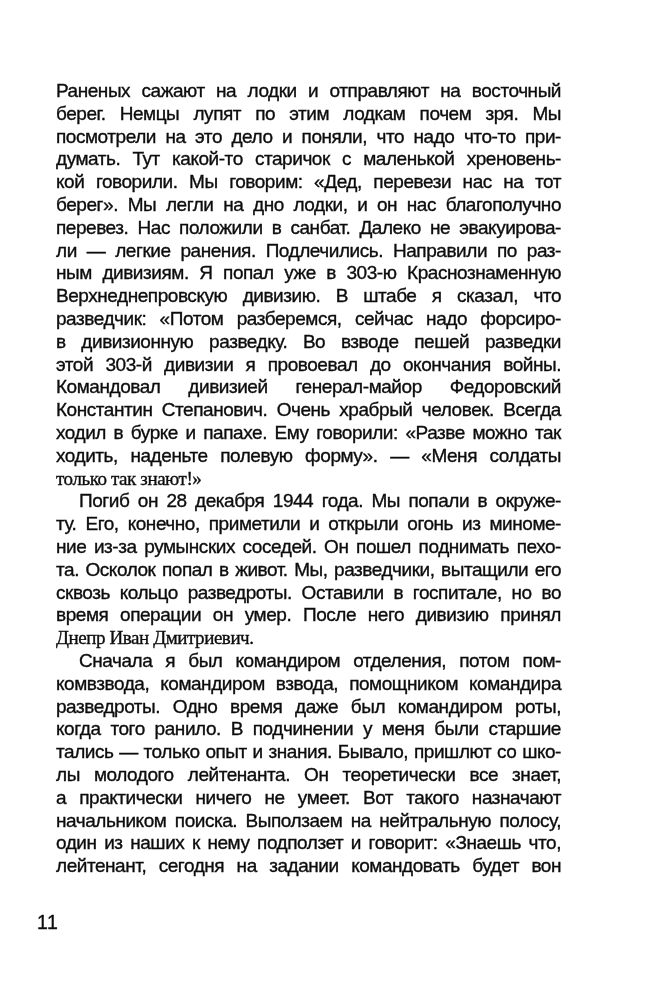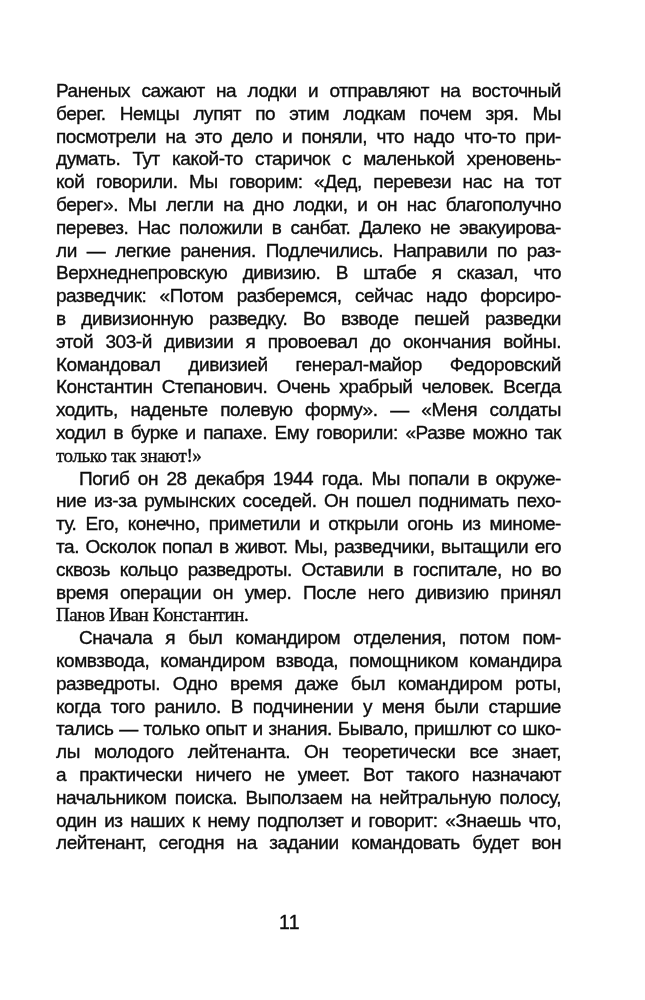--- a/index.html
+++ b/index.html
@@ -42,59 +42,60 @@
   }
   .line.no-justify {
     text-align-last: left;
     font-family: Liberation Serif, serif;
   }
   .page-number {
     position: absolute;
     left: 56px;
     top: 911px;
     width: 505px;
-    text-align: center;
+    text-align: left;
     transform: translateX(-19px);
     font-size: 19.5px;
     line-height: 22.8px;
     letter-spacing: 0.5px;
   }
 </style>
 </head>
 <body>
 
 <div class="page">
   <div class="text-block">
       <div class="paragraph">
         <div class="line">Раненых сажают на лодки и отправляют на восточный</div>
         <div class="line">берег. Немцы лупят по этим лодкам почем зря. Мы</div>
         <div class="line">посмотрели на это дело и поняли, что надо что-то при-</div>
         <div class="line">думать. Тут какой-то старичок с маленькой хреновень-</div>
         <div class="line">кой говорили. Мы говорим: «Дед, перевези нас на тот</div>
         <div class="line">берег». Мы легли на дно лодки, и он нас благополучно</div>
         <div class="line">перевез. Нас положили в санбат. Далеко не эвакуирова-</div>
         <div class="line">ли — легкие ранения. Подлечились. Направили по раз-</div>
+        <div class="line">ным дивизиям. Я попал уже в 303-ю Краснознаменную</div>
         <div class="line">Верхнеднепровскую дивизию. В штабе я сказал, что</div>
         <div class="line">разведчик: «Потом разберемся, сейчас надо форсиро-</div>
         <div class="line">в дивизионную разведку. Во взводе пешей разведки</div>
         <div class="line">этой 303-й дивизии я провоевал до окончания войны.</div>
         <div class="line">Командовал дивизией генерал-майор Федоровский</div>
         <div class="line">Константин Степанович. Очень храбрый человек. Всегда</div>
+        <div class="line">ходил в бурке и папахе. Ему говорили: «Разве можно так</div>
         <div class="line">ходить, наденьте полевую форму». — «Меня солдаты</div>
-        <div class="line">ходил в бурке и папахе. Ему говорили: «Разве можно так</div>
         <div class="line no-justify">только так знают!»</div>
       </div>
       <div class="paragraph">
         <div class="line indent">Погиб он 28 декабря 1944 года. Мы попали в окруже-</div>
+        <div class="line">ту. Его, конечно, приметили и открыли огонь из миноме-</div>
         <div class="line">ние из-за румынских соседей. Он пошел поднимать пехо-</div>
-        <div class="line">ту. Его, конечно, приметили и открыли огонь из миноме-</div>
         <div class="line">та. Осколок попал в живот. Мы, разведчики, вытащили его</div>
         <div class="line">сквозь кольцо разведроты. Оставили в госпитале, но во</div>
         <div class="line">время операции он умер. После него дивизию принял</div>
-        <div class="line no-justify">Панов Иван Константин.</div>
+        <div class="line no-justify">Днепр Иван Дмитриевич.</div>
       </div>
       <div class="paragraph">
         <div class="line indent">Сначала я был командиром отделения, потом пом-</div>
         <div class="line">комвзвода, командиром взвода, помощником командира</div>
         <div class="line">разведроты. Одно время даже был командиром роты,</div>
         <div class="line">когда того ранило. В подчинении у меня были старшие</div>
         <div class="line">тались — только опыт и знания. Бывало, пришлют со шко-</div>
         <div class="line">лы молодого лейтенанта. Он теоретически все знает,</div>
         <div class="line">а практически ничего не умеет. Вот такого назначают</div>
         <div class="line">начальником поиска. Выползаем на нейтральную полосу,</div>

